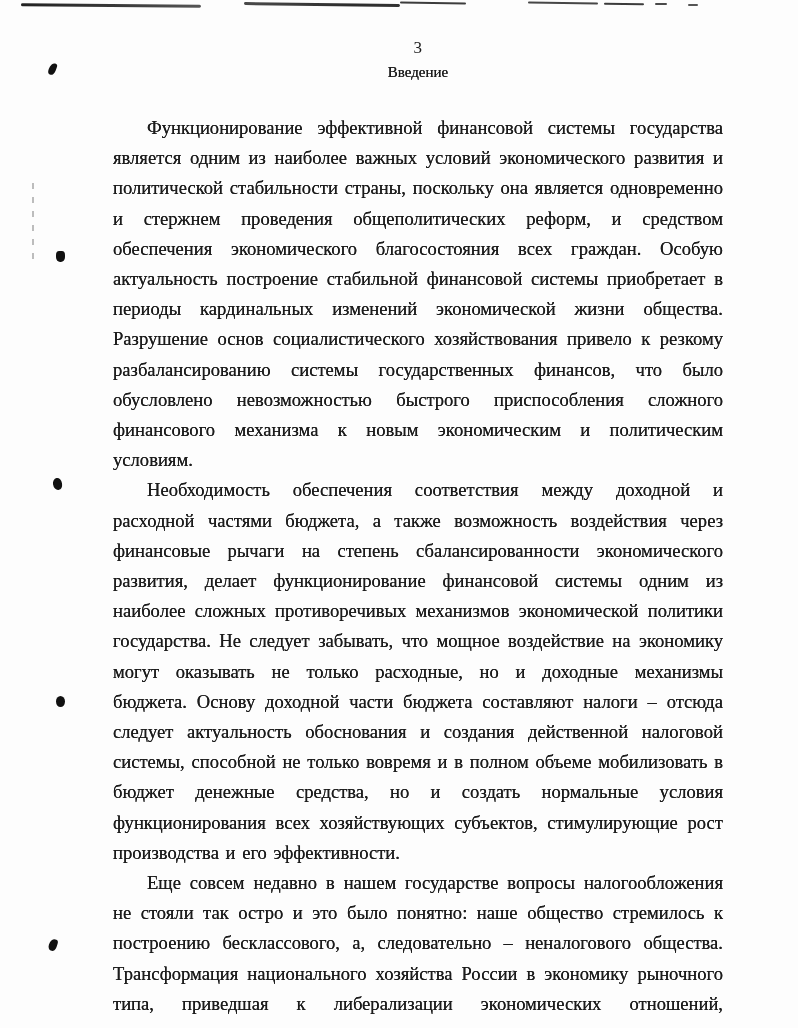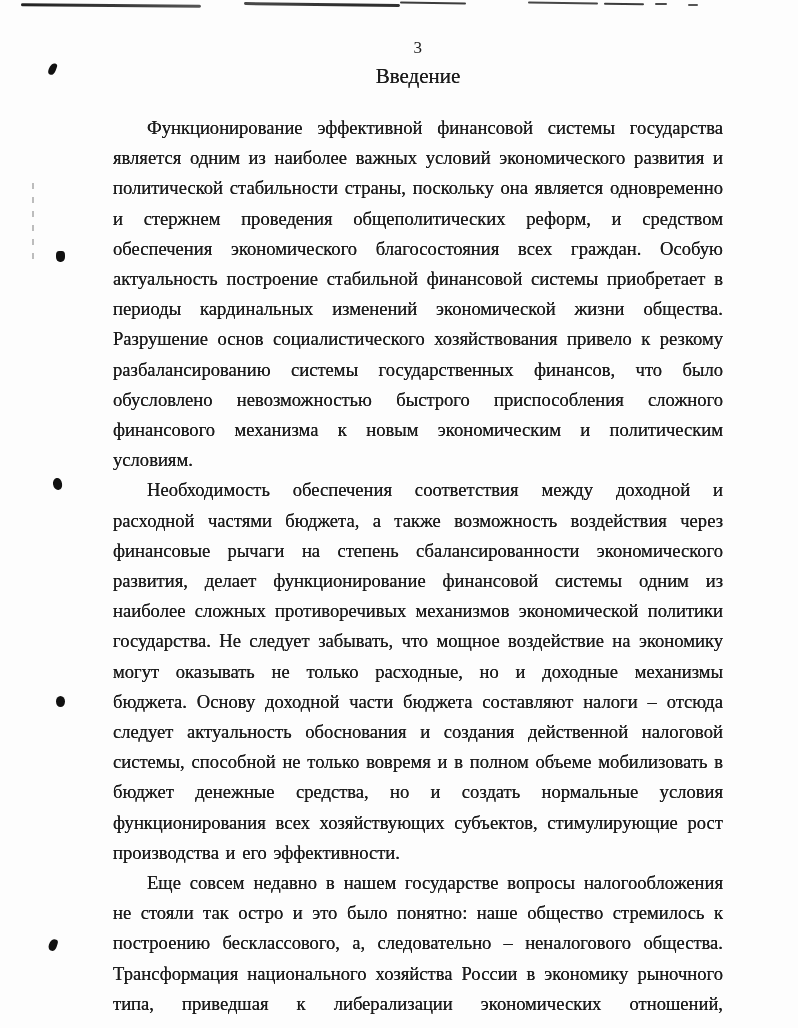--- a/index.html
+++ b/index.html
@@ -60,21 +60,21 @@
     width: 610px;
     text-align: center;
     font-size: 17px;
     letter-spacing: 0.5px;
   }
   .heading {
     position: absolute;
     left: 113px; top: 64px;
     width: 610px;
     text-align: center;
-    font-size: 21px;
+    font-size: 15px;
     text-shadow: 0 0 0.4px #1c1c1c;
   }
   .text-block {
     position: absolute;
     left: 113px; top: 113px;
     width: 610px;
   }
   .text-block p {
     margin: 0;
     text-indent: 34px;

